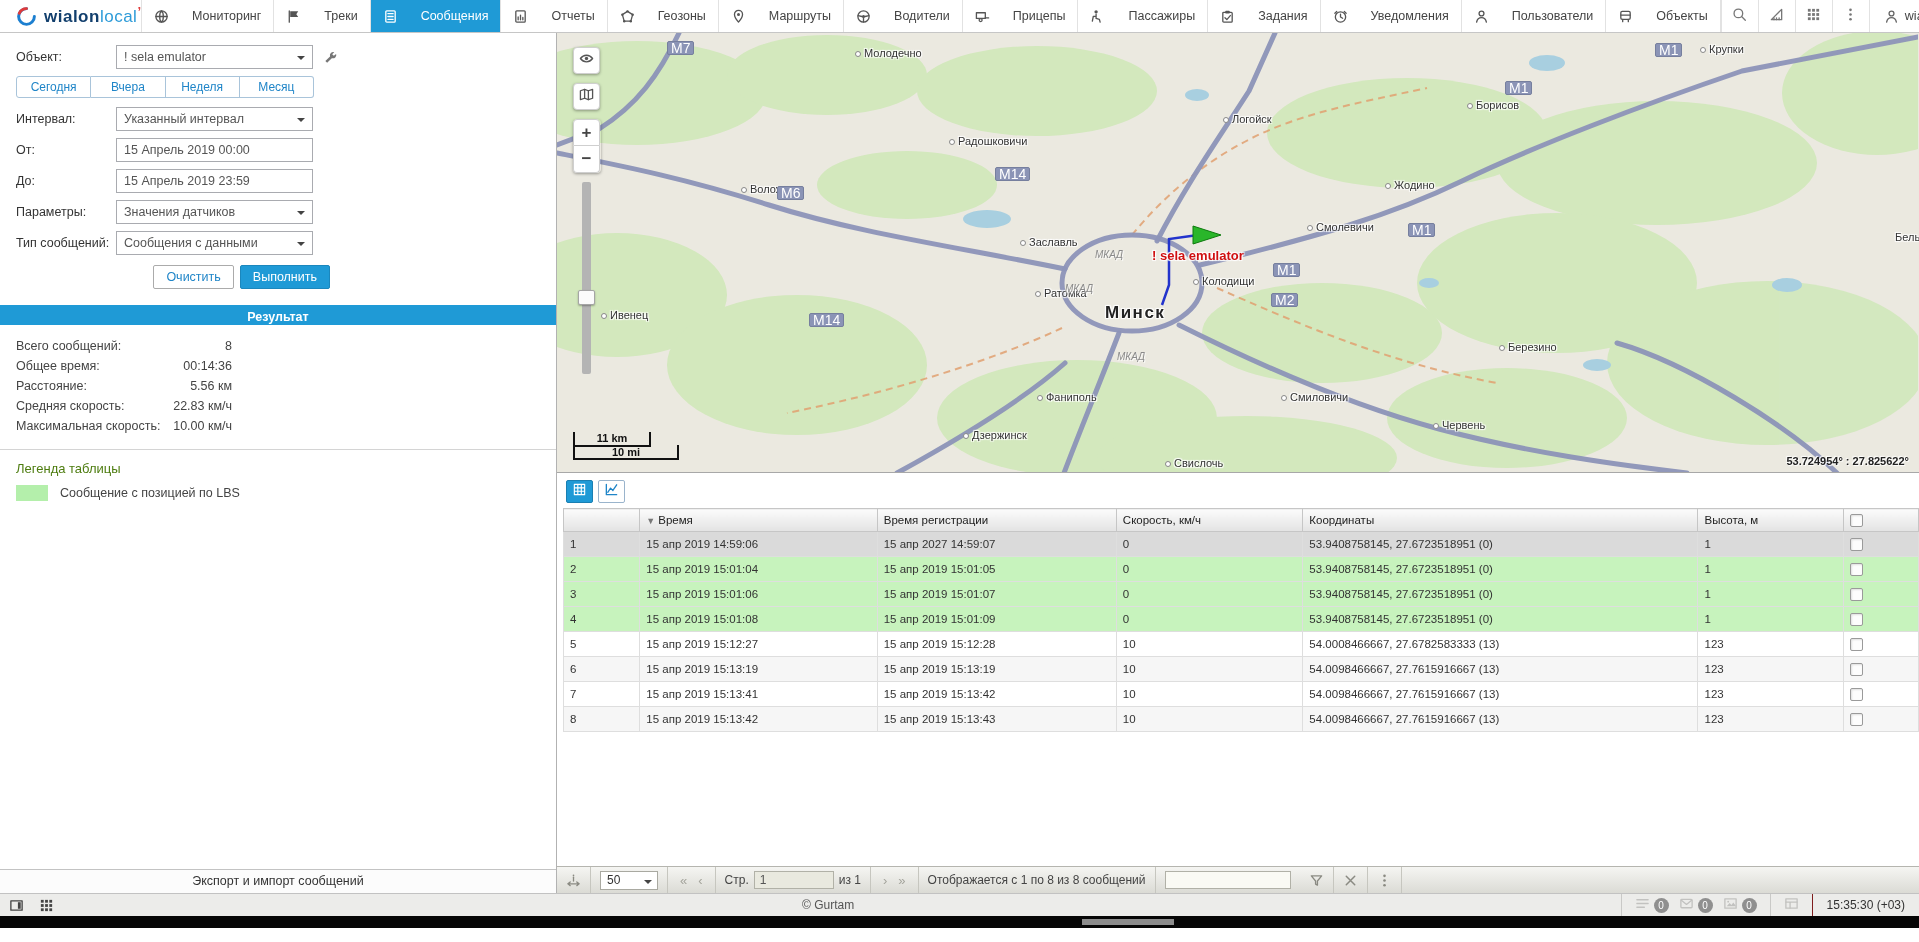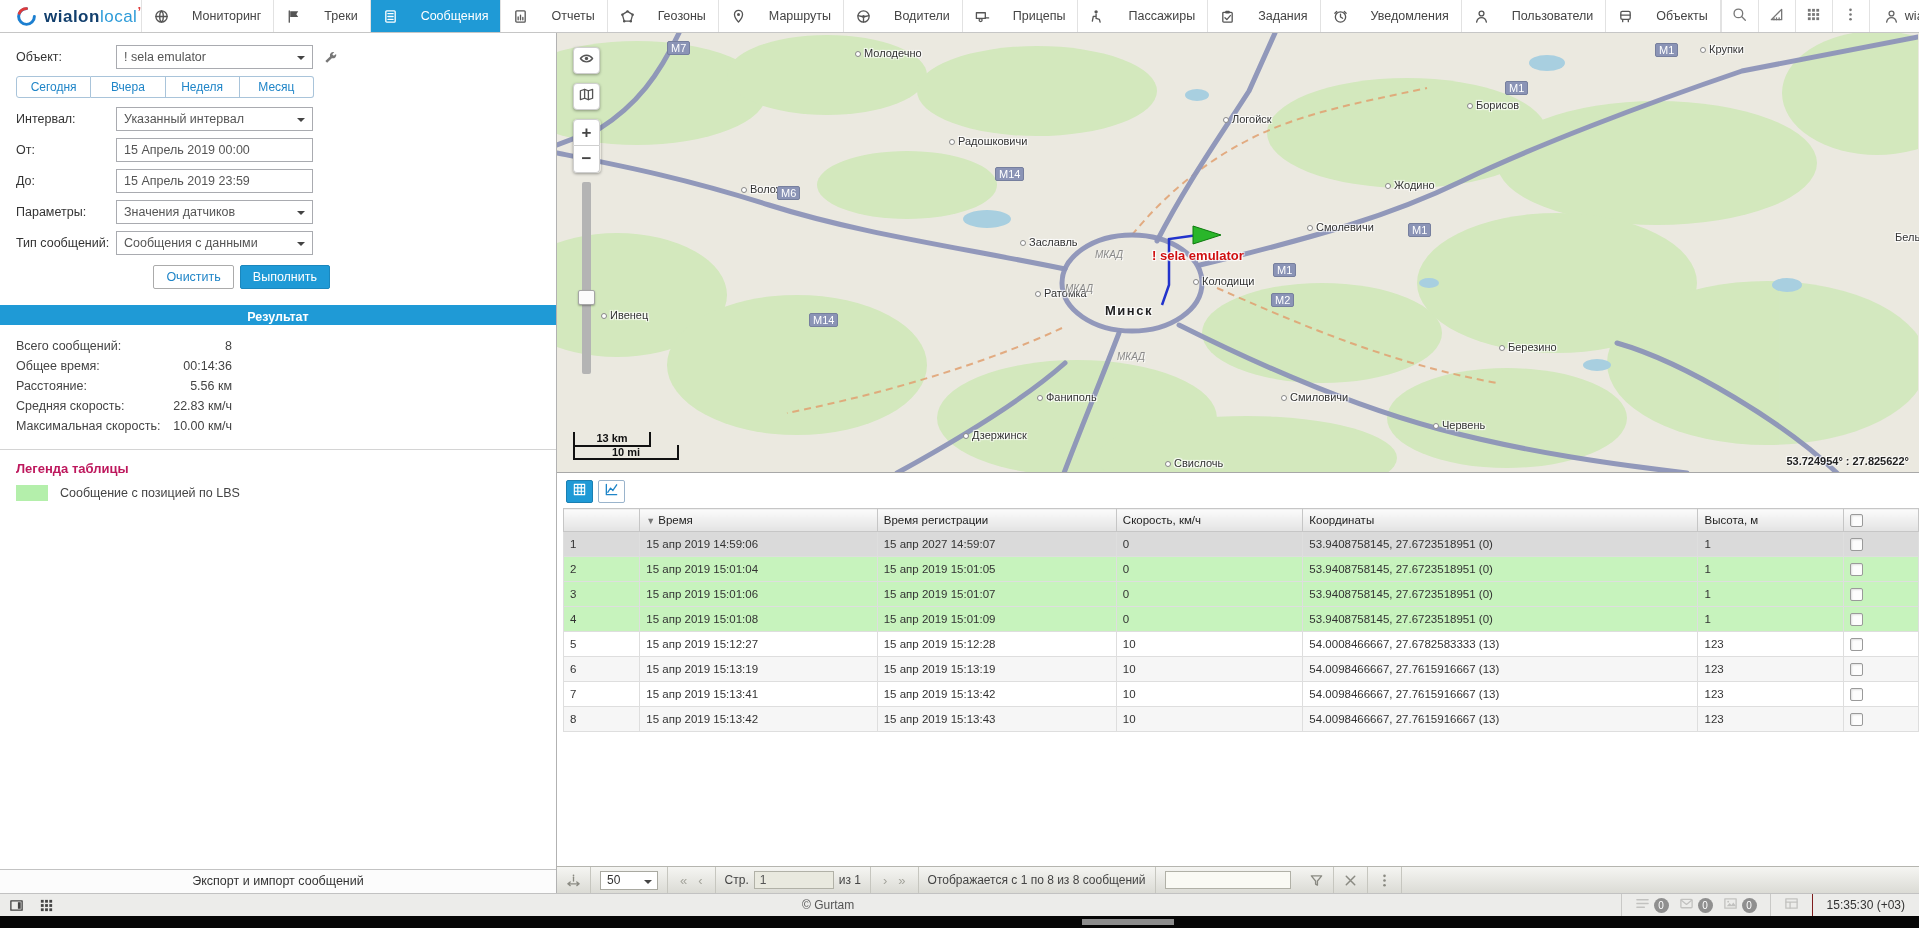--- a/index.html
+++ b/index.html
@@ -44,35 +44,35 @@
   .btn-clear { height:24px; padding:0 12px; background:#fff; border:1px solid #ababab; border-radius:2px; color:#1f85c8; font-size:12.5px; display:flex; align-items:center; cursor:pointer; }
   .btn-exec { height:24px; padding:0 12px; background:#1f9ad6; border:1px solid #1b87bd; border-radius:2px; color:#fff; font-size:12.5px; display:flex; align-items:center; cursor:pointer; }
   .result-header { height:24px; background:#1f9ad6; color:#fff; font-weight:bold; font-size:12.5px; text-align:center; line-height:24px; border-top:2px solid #fff; border-bottom:2px solid #fff; }
   .stats { padding:12px 16px 0 16px; }
   .stats-title { font-size:13px; font-weight:bold; color:#222; margin-bottom:9px; }
   .stat-row { display:flex; width:216px; font-size:12.5px; color:#444; margin-bottom:6px; }
   .stat-label { flex:1 1 auto; }
   .stat-value { text-align:right; white-space:nowrap; }
   .hdivider { border-top:1px solid #d4d4d4; margin:10px 0 0 0; }
   .legend { padding:11px 16px 0 16px; }
-  .legend-title { font-size:13px; font-weight:bold; color:#be185d; margin-bottom:9px; }
+  .legend-title { font-size:13px; font-weight:normal; color:#4d7c0f; margin-bottom:9px; }
   .legend-item { display:flex; align-items:center; gap:12px; font-size:12.5px; color:#444; }
   .swatch { width:32px; height:16px; flex:0 0 auto; }
   .export-bar { margin-top:auto; height:24px; border-top:1px solid #c3c3c3; background:#fcfcfc; text-align:center; line-height:23px; font-size:12.5px; color:#333; cursor:pointer; }
 
   
   .right { flex:1 1 auto; display:flex; flex-direction:column; min-width:0; }
 
   
   .map { height:440px; flex:0 0 auto; position:relative; background:#ebe9e0; overflow:hidden; border-bottom:1px solid #a8a8a8; }
   .map svg.roads { position:absolute; left:0; top:0; }
   .place { position:absolute; font-size:11px; color:#333; white-space:nowrap; text-shadow:1px 1px 1px #fff,-1px -1px 1px #fff,1px -1px 1px #fff,-1px 1px 1px #fff; }
   .place .pdot { display:inline-block; width:6px; height:6px; border:1.5px solid #888; border-radius:50%; background:#fff; margin-right:3px; }
-  .place.big { font-size:13px; font-weight:bold; letter-spacing:1.5px; color:#222; }
-  .shield { position:absolute; background:#8b94b6; color:#fff; font-size:11px; line-height:12px; padding:0 3px; border-radius:2px; border:1px solid #767f9e; }
+  .place.big { font-size:17px; font-weight:bold; letter-spacing:1.5px; color:#222; }
+  .shield { position:absolute; background:#8b94b6; color:#fff; font-size:14px; line-height:12px; padding:0 3px; border-radius:2px; border:1px solid #767f9e; }
   .mkad-label { position:absolute; font-size:10px; font-style:italic; color:#8a8a8a; text-shadow:1px 1px 1px #fff; }
   .unit-label { position:absolute; font-size:13px; font-weight:bold; color:#cf1010; white-space:nowrap; text-shadow:1px 1px 1px #fff,-1px -1px 1px #fff,1px -1px 1px #fff,-1px 1px 1px #fff; }
   .map-controls { position:absolute; left:16px; top:14px; width:28px; }
   .map-btn { width:27px; height:27px; background:#fff; border:1px solid #cfcfcf; border-radius:4px; box-shadow:0 1px 3px rgba(0,0,0,.35); display:flex; align-items:center; justify-content:center; color:#555; margin-bottom:9px; cursor:pointer; }
   .zoom-group { border-radius:4px; box-shadow:0 1px 3px rgba(0,0,0,.35); margin-bottom:9px; }
   .zoom-group .map-btn { box-shadow:none; margin:0; border-radius:0; font-size:17px; font-weight:bold; color:#444; }
   .zoom-group .map-btn:first-child { border-radius:4px 4px 0 0; }
   .zoom-group .map-btn:last-child { border-radius:0 0 4px 4px; border-top:none; }
   .zoom-slider { width:9px; height:192px; background:#b4b4b4; margin:2px 0 0 9px; position:relative; border-radius:2px; cursor:pointer; }
   .slider-handle { position:absolute; left:-4px; top:108px; width:17px; height:15px; background:#fbfbfb; border:1px solid #a5a5a5; border-radius:2px; box-shadow:0 1px 2px rgba(0,0,0,.3); }
@@ -526,21 +526,21 @@
           <div class="zoom-group">
             <div class="map-btn">+</div>
             <div class="map-btn">−</div>
           </div>
           <div class="zoom-slider">
             <div class="slider-handle"></div>
           </div>
         </div>
 
         <div class="scalebar">
-          <div class="sb-km">13 km</div>
+          <div class="sb-km">11 km</div>
           <div class="sb-mi">10 mi</div>
         </div>
         <div class="coords">53.724954° : 27.825622°</div>
       </div>
 
       <div class="table-section">
         <div class="view-toggle">
           <div class="vt-btn active">
               <span class="sicon"><svg viewBox="0 0 16 16" width="15" height="15" fill="none" stroke="currentColor" stroke-width="1.4" stroke-linecap="round" stroke-linejoin="round">
                   <path d="M2.5 2.5h11v11h-11zM2.5 6.2h11M2.5 9.9h11M6.2 2.5v11M9.9 2.5v11" stroke-width="1.2"></path>

